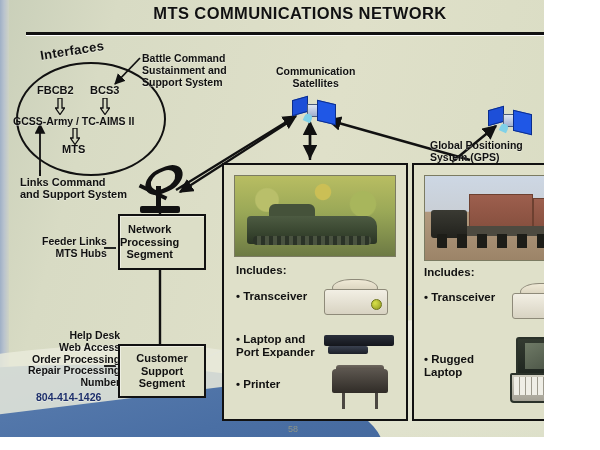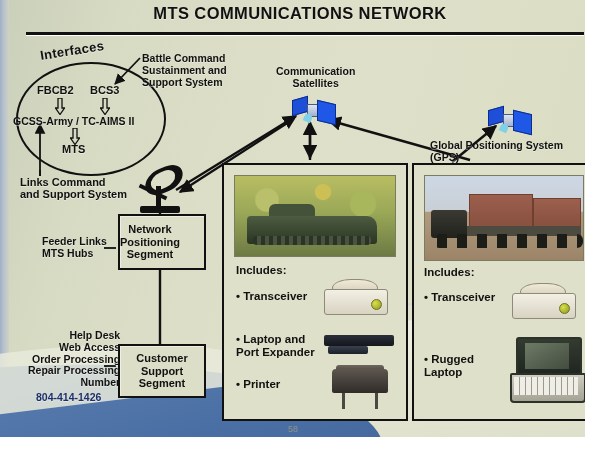--- a/index.html
+++ b/index.html
@@ -3,21 +3,21 @@
 <meta charset="utf-8">
 <style>
   html,body{margin:0;padding:0;background:#ffffff;}
   #stage{
     position:relative;width:600px;height:450px;overflow:hidden;
     background:#ffffff;
     font-family:"Liberation Sans", sans-serif;
   }
   
   #slide{
-    position:absolute;left:0;top:0;width:585px;height:437px;
+    position:absolute;left:0;top:0;width:544px;height:437px;
     background:
       linear-gradient(105deg,#c9cfb9 0%, #d8dbc4 18%, #dfe0c9 55%, #d9dcc3 100%);
     overflow:hidden;
   }
   
   .edge-strip{
     position:absolute;left:0;top:0;width:9px;height:437px;
     background:linear-gradient(90deg,#9fb0c6 0%, #b9c3ce 45%, #cfd3c4 100%);
   }
   
@@ -65,21 +65,21 @@
     border:2.5px solid #111;border-radius:50%;
   }
   .c-fbcb2{left:37px;top:84px;font-size:11px;}
   .c-bcs3{left:90px;top:84px;font-size:11px;}
   .c-gcss{left:13px;top:116px;font-size:10.5px;white-space:nowrap;}
   .c-mts{left:62px;top:143px;font-size:11px;}
   .fat-arrow{position:absolute;width:9px;height:16px;}
   .fat-arrow svg{display:block;}
   .battle{left:142px;top:53px;font-size:10.5px;}
   .gcss-sys{left:20px;top:176px;font-size:11px;}
-  .feeder{left:42px;top:236px;font-size:10.5px;text-align:left;}
+  .feeder{left:42px;top:236px;font-size:10.5px;text-align:right;}
   .helpdesk{left:28px;top:330px;font-size:10.5px;text-align:right;}
   .phone{left:36px;top:392px;font-size:10.5px;color:#1d2f6b;font-weight:bold;}
   .comm-sat-lbl{left:276px;top:66px;font-size:10.5px;text-align:center;}
   .gps-lbl{left:430px;top:104px;font-size:10.5px;margin-top:36px;}
   
   .box{
     position:absolute;border:2.5px solid #111;background:#dcdec7;
     text-align:center;font-weight:bold;color:#111;line-height:1.15;
     box-shadow:1px 1px 0 rgba(255,255,255,.5) inset;
   }
@@ -301,21 +301,21 @@
       <div class="dish"></div>
       <div class="dish-in"></div>
       <div class="arm"></div>
       <div class="mast"></div>
       <div class="pad"></div>
     </div>
 
     <div class="box" id="nms-box">
       <div>
         <div>Network</div>
-        <div>Positioning</div>
+        <div>Processing</div>
         <div>Segment</div>
       </div>
     </div>
 
     <div class="box" id="css-box">
       <div>
         <div>Customer</div>
         <div>Support</div>
         <div>Segment</div>
       </div>

